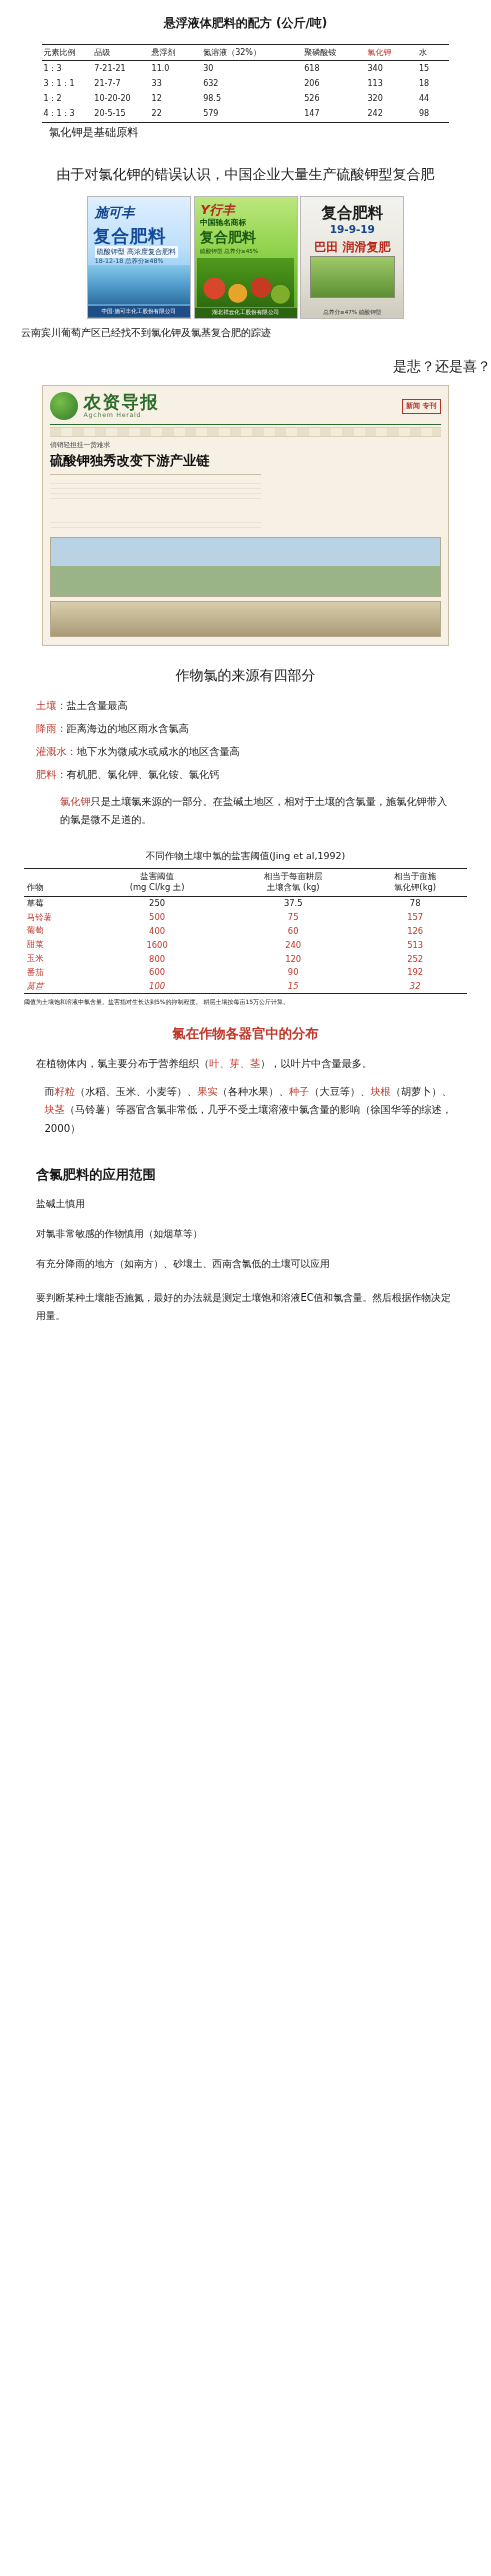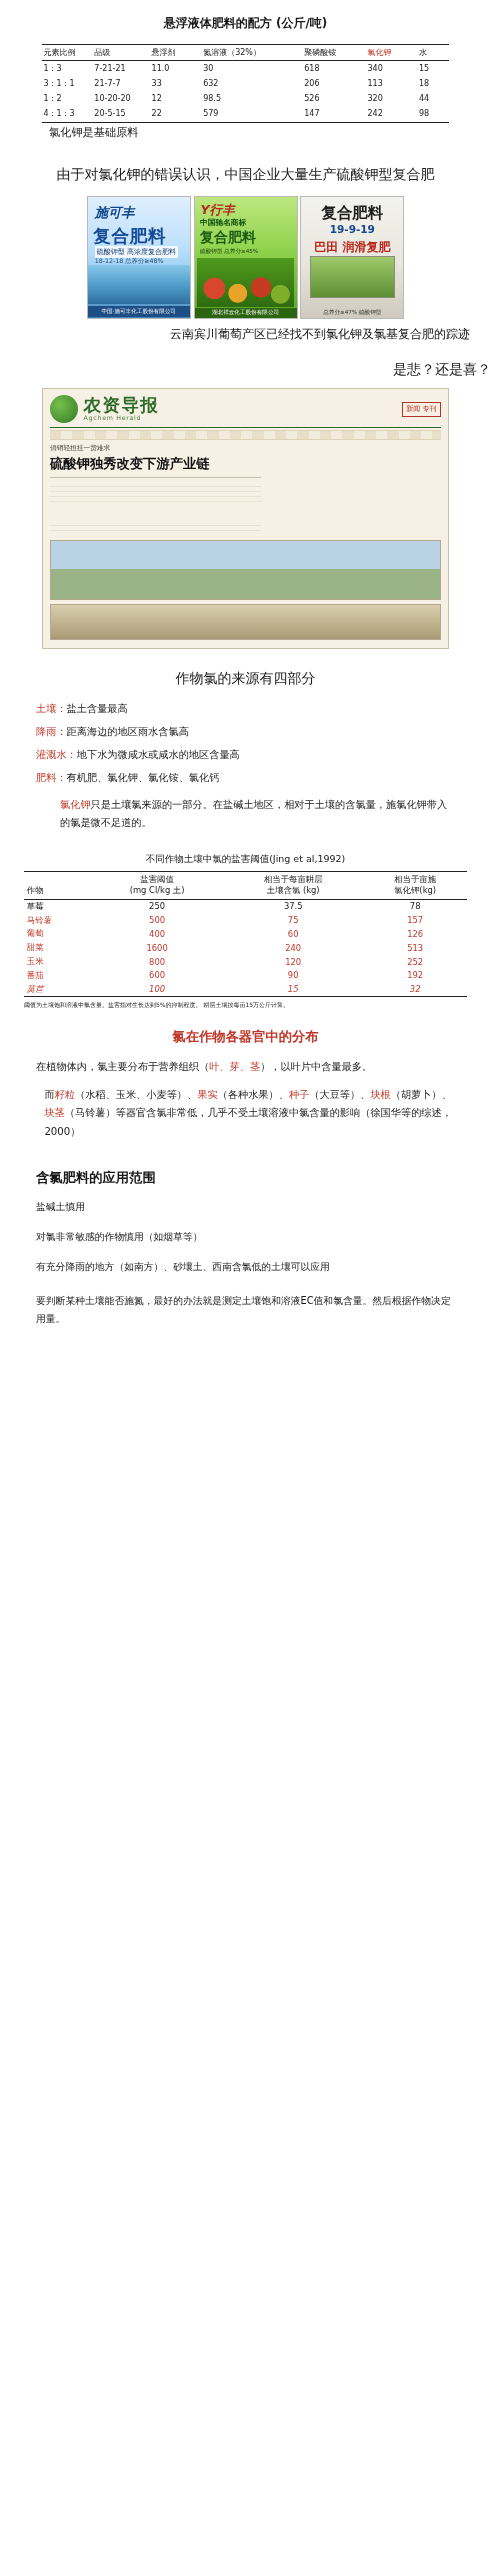--- a/index.html
+++ b/index.html
@@ -152,22 +152,22 @@
     position: absolute; top: 59px; left: 8.4px; right: 8.4px; height: 42px;
     background: linear-gradient(#9fc96a, #5d8f34);
     border: 0.7px solid #8c8c7a;
   }
   .bag3 .foot {
     position: absolute; bottom: 1.4px; left: 0; right: 0;
     text-align: center; font-size: 5.6px; color: #333;
   }
 
   .caption {
-    text-align: right;
-    font-size: 12px;
+    text-align: left;
+    font-size: 10px;
     margin-top: 6.3px;
     color: #111;
   }
 
   
   .sec3 { padding: 18px 0 0 0; }
   .q-head {
     text-align: right; font-size: 14px; margin: 0 0 9.8px 0;
   }
   .paper {
@@ -188,21 +188,21 @@
     flex: 0 0 auto;
   }
   .paper-name {
     font-size: 17.5px; font-weight: bold; color: #2e6b2a;
     letter-spacing: 1.4px; line-height: 1;
   }
   .paper-name-en { font-size: 6.3px; color: #4a7d3d; letter-spacing: 0.7px; }
   .paper-badge {
     margin-left: auto;
     border: 0.7px solid #b5342a; color: #b5342a;
-    font-size: 7px; padding: 2.1px 3.5px; line-height: 1.25; text-align: center;
+    font-size: 7px; padding: 2.1px 3.5px; line-height: 1.25; text-align: center; font-weight: bold;
   }
   .paper-strip {
     height: 9.8px; margin: 2.8px 0 4.2px 0;
     background: repeating-linear-gradient(90deg, #e8dfc8 0 11.2px, #f2ecdc 11.2px 22.5px);
     border-top: 0.7px solid #ded3b8;
     border-bottom: 0.7px solid #ded3b8;
   }
   .paper-body { display: flex; gap: 7px; flex-direction: column; }
   .paper-left { width: 211px; }
   .paper-kicker { font-size: 6.7px; color: #444; margin-bottom: 2.1px; }

